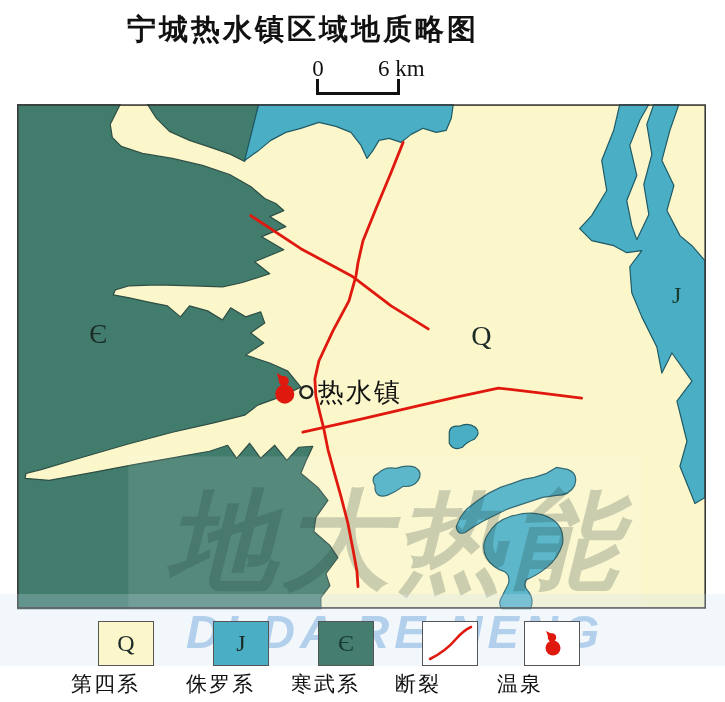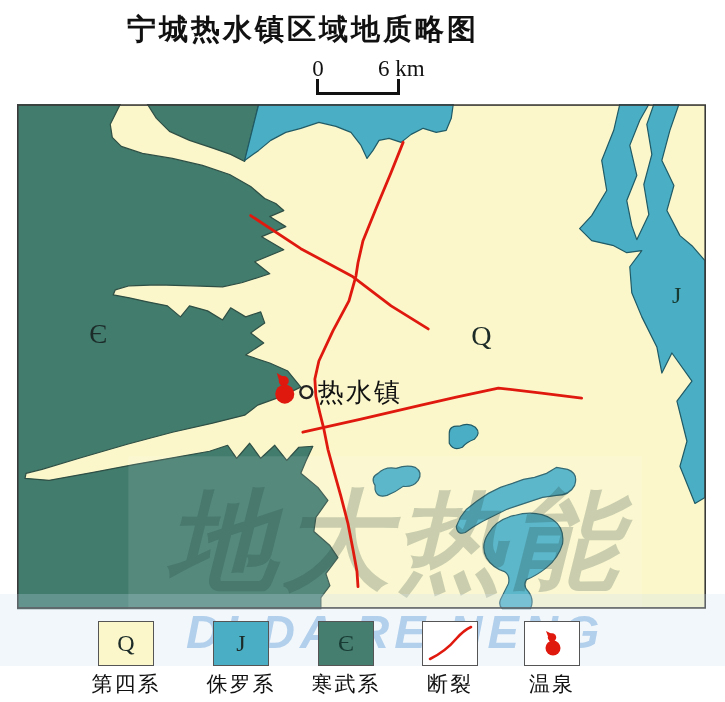--- a/index.html
+++ b/index.html
@@ -16,21 +16,21 @@
   .wm-band{position:absolute;left:0px;top:594px;width:725px;height:72px;
            background:rgba(205,225,242,0.25);}
   .wm-en{position:absolute;left:186px;top:604px;width:540px;font-family:"Liberation Sans","DejaVu Sans",sans-serif;
          font-style:italic;font-weight:bold;font-size:47px;letter-spacing:5px;
          color:rgba(125,175,220,0.55);white-space:nowrap;}
   .legend{position:absolute;left:0;top:618px;width:725px;height:84px;}
   .lg-item{position:absolute;top:0;}
   .lg-box{position:absolute;top:3px;width:56px;height:45px;border:1.6px solid #555;
           box-sizing:border-box;display:flex;align-items:center;justify-content:center;
           font-size:24px;color:#1c2b28;}
-  .lg-label{position:absolute;top:52px;width:110px;text-align:center;font-size:21px;color:#111;letter-spacing:2px;}
+  .lg-label{position:absolute;top:52px;width:110px;text-align:left;font-size:21px;color:#111;letter-spacing:2px;}
   .lq{background:#FBF7CB;} .lj{background:#4AAFC5;} .le{background:#457D6E;color:#173B33;}
   .lw{background:#ffffff;}
 </style>
 </head>
 <body>
 
 <div id="page">
 
   <div class="title">宁城热水镇区域地质略图</div>
 

